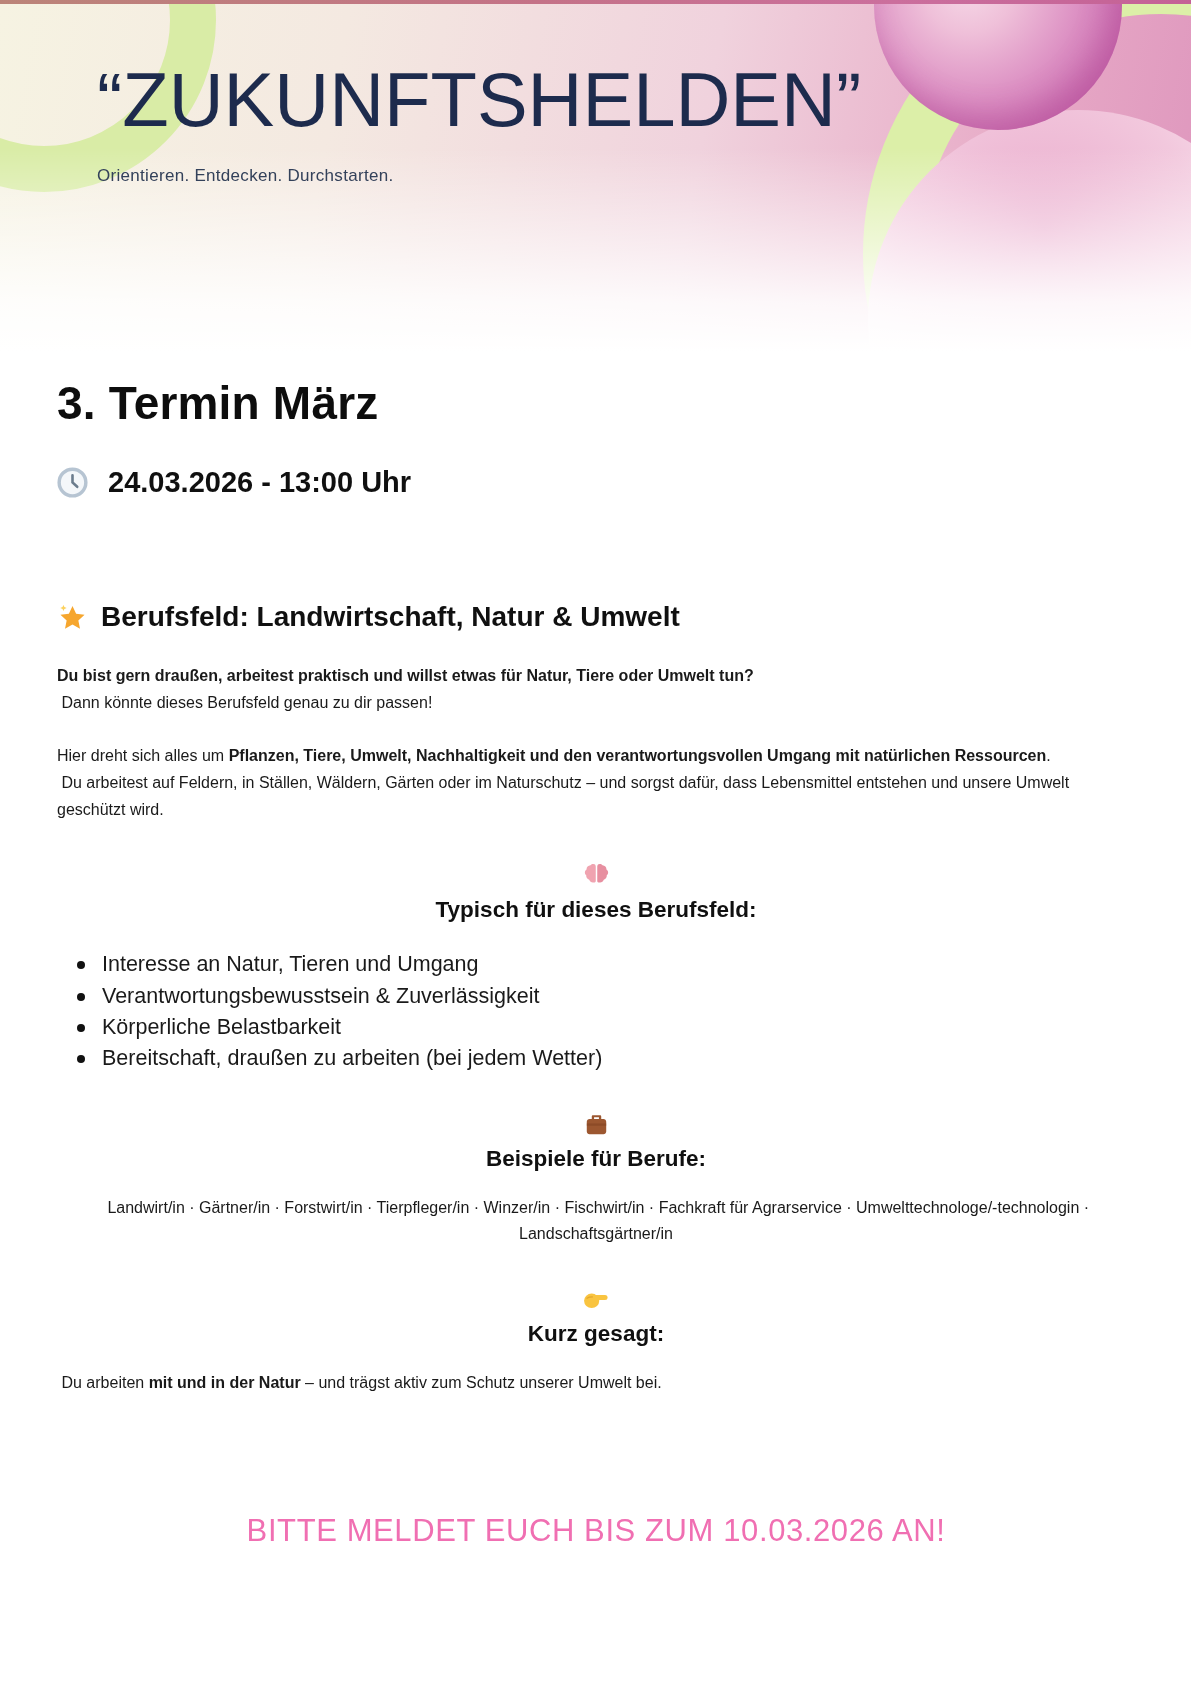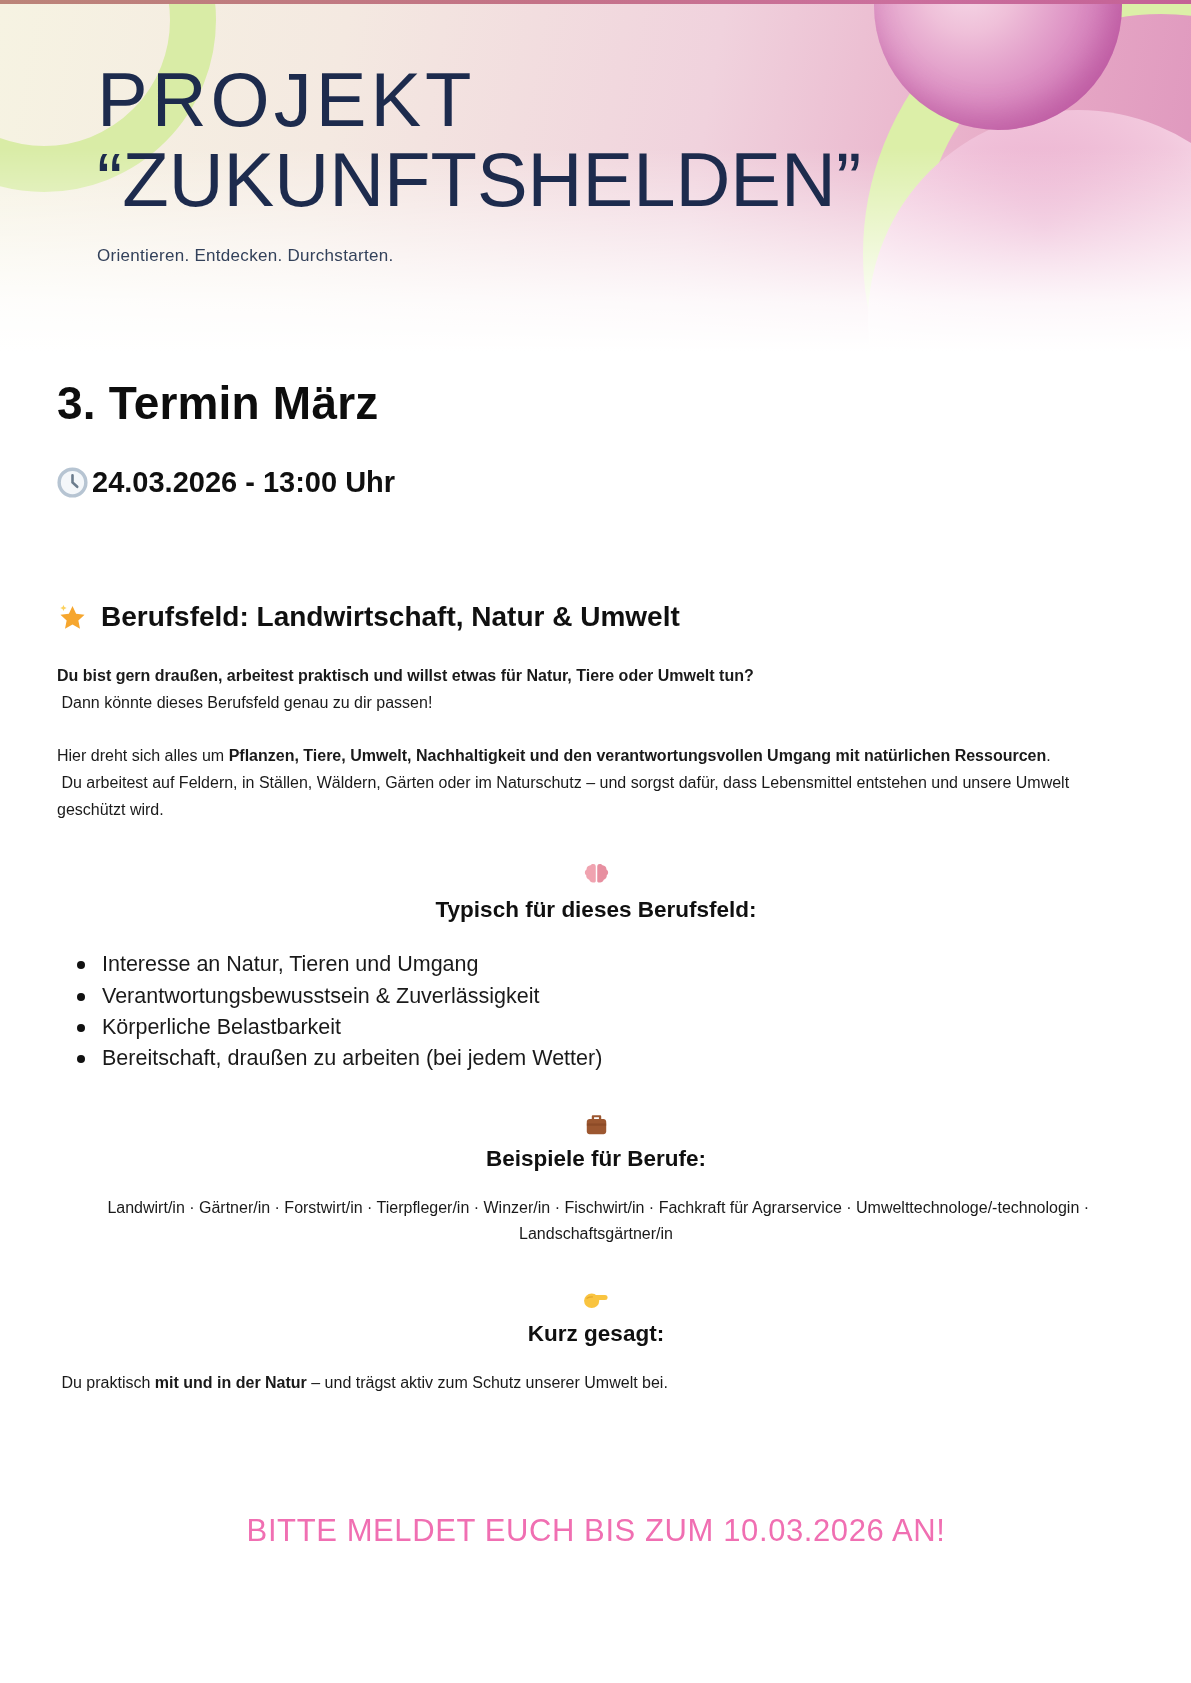--- a/index.html
+++ b/index.html
@@ -23,21 +23,21 @@
           background:radial-gradient(circle at 38% 42%,#f6d9e7 0%,#efc0d9 22%,#dd92c4 52%,#cb6cb0 78%,#c05da5 100%);
           box-shadow:inset -10px -14px 28px rgba(166,61,138,.35);}
   .logo{position:absolute;left:97px;top:60px;z-index:10;color:#1d2b4d;}
   .logo-l1{font-size:76px;font-weight:500;letter-spacing:4px;line-height:1.05;}
   .logo-l2{font-size:76px;font-weight:400;letter-spacing:0px;line-height:1.05;margin-top:0;}
   .tagline{margin-top:26px;font-size:17px;font-weight:500;color:#33415a;letter-spacing:.3px;}
 
   
   .content{position:absolute;left:57px;top:352px;width:1078px;}
   .event-title{margin:24px 0 0 0;font-size:46px;font-weight:800;color:#0d0d0d;letter-spacing:.2px;}
-  .datetime{margin-top:36px;display:flex;align-items:center;gap:4px;
+  .datetime{margin-top:36px;display:flex;align-items:center;gap:20px;
             font-size:29px;font-weight:700;color:#101010;}
   .section-head{margin-top:102px;display:flex;align-items:center;gap:13px;
             font-size:28px;font-weight:700;color:#101010;}
   .body{font-size:16px;line-height:1.68;color:#1a1a1a;margin:0;white-space:pre-wrap;}
   .b1{margin-top:30px;}
   .b2{margin-top:26px;}
   .sub-head{margin-top:38px;display:flex;align-items:center;gap:9px;
             font-size:22.5px;font-weight:700;color:#101010;flex-direction:column;}
   .sub-head .icon{flex:0 0 auto;display:inline-flex;}
   .traits{list-style:none;margin:26px 0 0 0;padding:0 0 0 20px;}
@@ -55,21 +55,20 @@
 
 <div class="page">
 
   <header class="header">
     <div class="top-strip"></div>
     <div class="ring ring-left"></div>
     <div class="ring ring-right"></div>
     <div class="sphere sphere-soft"></div>
     <div class="sphere sphere-top"></div>
     <div class="logo">
-      <div class="logo-l1">PROJEKT</div>
       <div class="logo-l2">“ZUKUNFTSHELDEN”</div>
       <div class="tagline">Orientieren. Entdecken. Durchstarten.</div>
     </div>
   </header>
 
   <main class="content">
 
     <h1 class="event-title">3. Termin März</h1>
 
     <div class="datetime">
@@ -129,18 +128,18 @@
       <span class="icon">
         <svg width="26" height="26" viewBox="0 0 36 36">
           <rect x="11" y="12.5" width="23" height="7" rx="3.5" fill="#f9c440"></rect>
           <ellipse cx="12" cy="20.5" rx="10.5" ry="10" fill="#f9c440"></ellipse>
           <path d="M5.5 17c2-1.4 5-1.9 7.5-1.9" stroke="#e3a62c" stroke-width="1.6" fill="none" stroke-linecap="round"></path>
         </svg>
       </span>
       <span>Kurz gesagt:</span>
     </h3>
 
-    <p class="body kurz-p"><span> Du praktisch </span><strong>mit und in der Natur</strong><span> – und trägst aktiv zum Schutz unserer Umwelt bei.</span></p>
+    <p class="body kurz-p"><span> Du arbeiten </span><strong>mit und in der Natur</strong><span> – und trägst aktiv zum Schutz unserer Umwelt bei.</span></p>
 
     <div class="cta">BITTE MELDET EUCH BIS ZUM 10.03.2026 AN!</div>
 
   </main>
 </div>
 
 </body></html>

